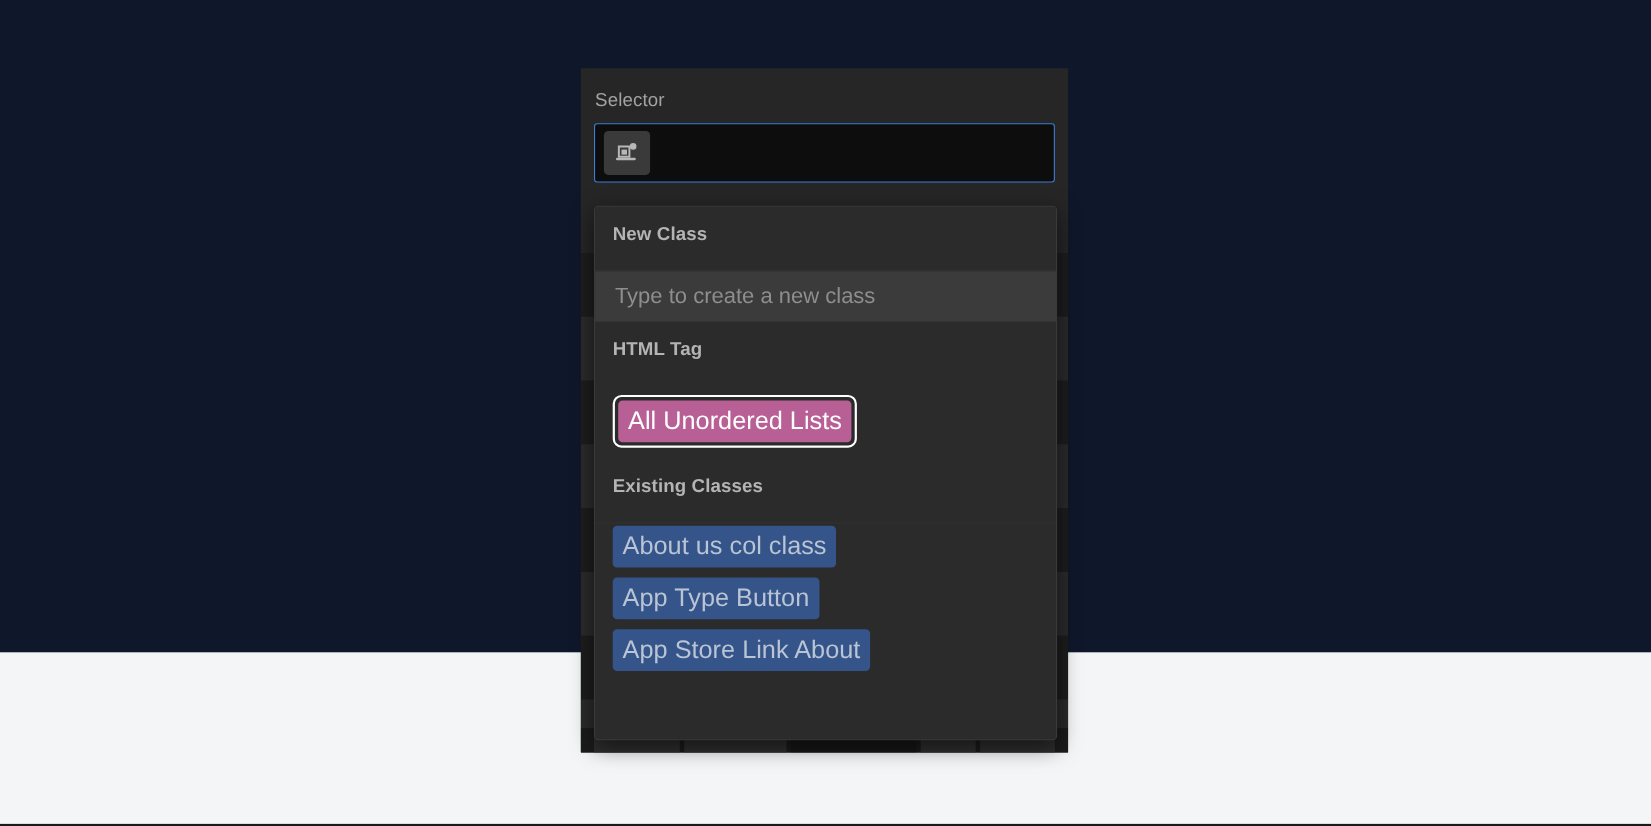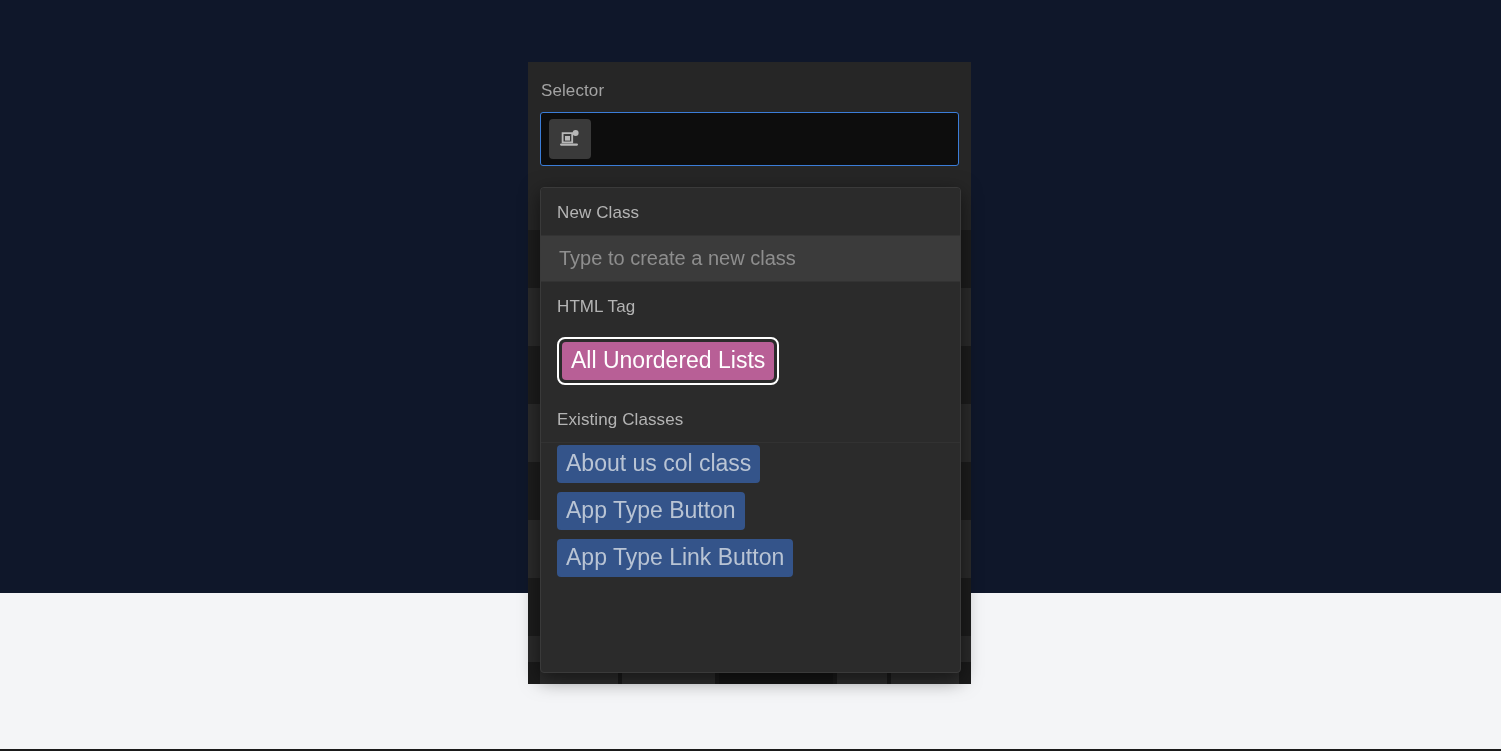--- a/index.html
+++ b/index.html
@@ -135,23 +135,23 @@
     background: #2b2b2b;
     border: 1px solid #3a3a3a;
     border-radius: 4px;
     overflow: hidden;
     box-shadow: 0 6px 20px rgba(0,0,0,0.55);
   }
 
   .dd-section-head {
     color: #b4b4b4;
     font-size: 17px;
-    font-weight: normal;
+    font-weight: bold;
     line-height: 1;
-    padding: 16px 16px 14px 16px;
+    padding: 16px 16px 25px 16px;
     background: #2b2b2b;
     letter-spacing: 0.1px;
   }
 
   .dd-new-class-input-row {
     background: #3b3b3b;
     height: 47px;
     display: flex;
     align-items: center;
     padding: 0 16px;
@@ -269,18 +269,18 @@
       </span>
     </div>
 
     <div class="dd-section-head">Existing Classes</div>
 
     <div class="dd-divider-soft"></div>
 
     <div class="dd-existing-list" id="existing-classes-list">
         <div><span class="tag class-tag">About us col class</span></div>
         <div><span class="tag class-tag">App Type Button</span></div>
-        <div><span class="tag class-tag">App Type Link Button</span></div>
+        <div><span class="tag class-tag">App Store Link About</span></div>
       </div>
   </div>
 
   <div id="bottom-rule"></div>
 </div>
 
 </body></html>

